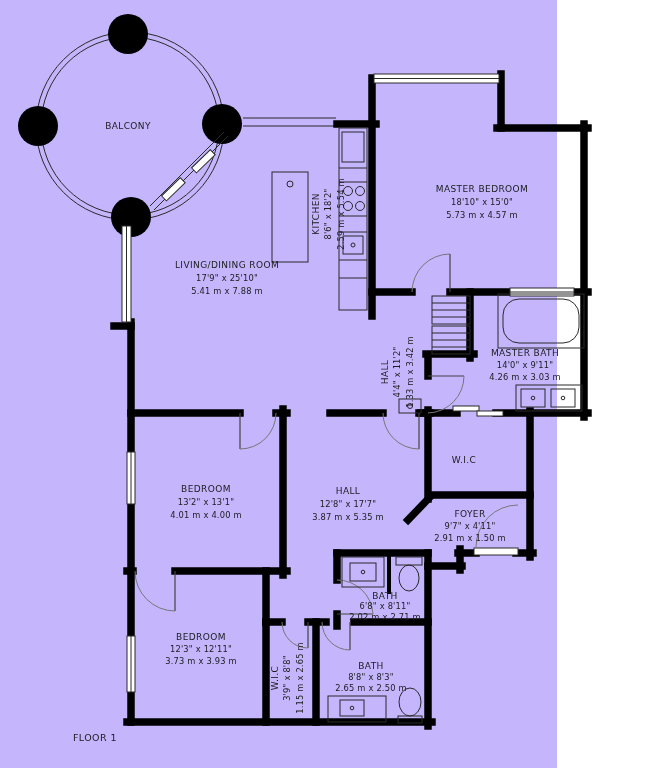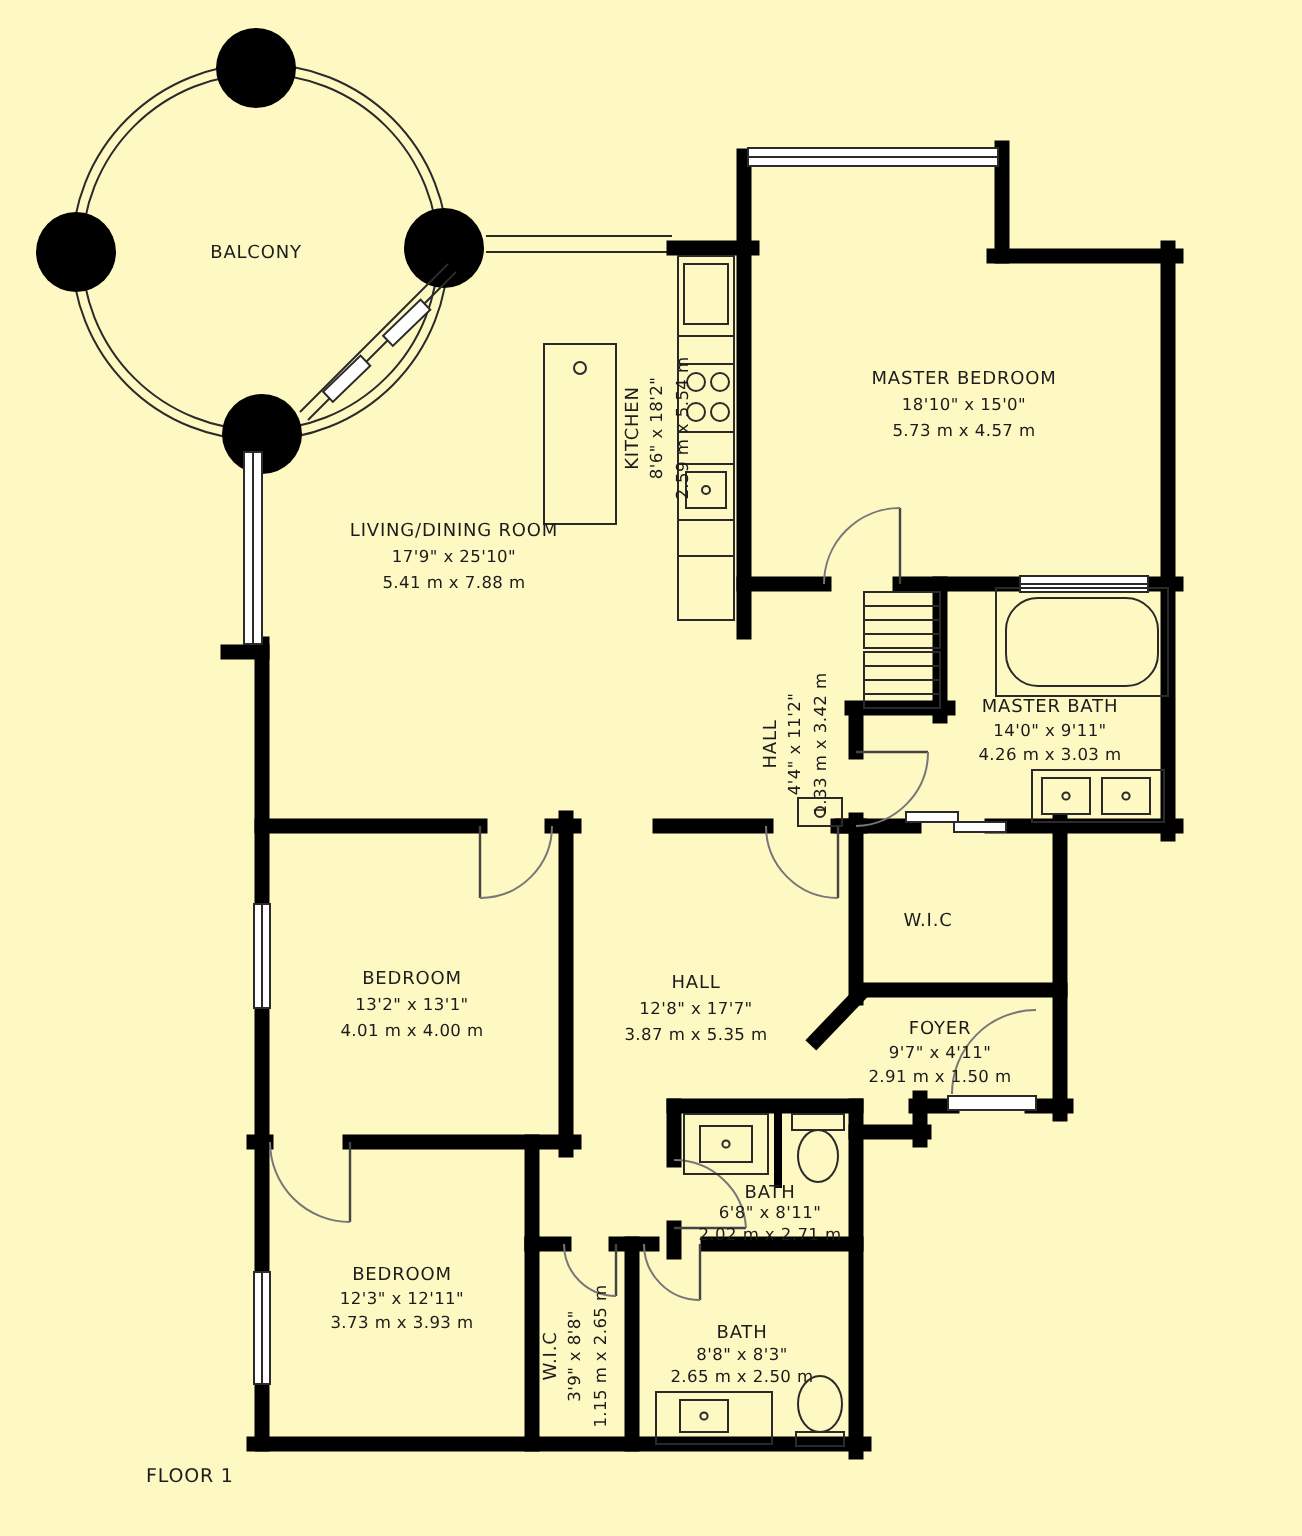--- a/index.html
+++ b/index.html
@@ -1,16 +1,16 @@
 <!DOCTYPE html>
 <html><head>
 <meta charset="utf-8">
 <style>
   html,body{margin:0;padding:0;background:#fff}
-  .plan-wrap{width:651px;height:768px;background:#fef9c3;position:relative}
+  .plan-wrap{width:557px;height:768px;background:#c4b5fd;position:relative}
   svg{display:block}
   svg text{font-family:"DejaVu Sans",sans-serif;fill:#1c1c1c;text-anchor:middle}
   .rn{font-size:9px;letter-spacing:.4px}
   .rd{font-size:8.3px;letter-spacing:.2px}
   .fl{font-size:9.5px;text-anchor:start;letter-spacing:.4px}
   .w{stroke:#000;stroke-width:7.5;fill:none;stroke-linecap:square}
   .w4{stroke:#000;stroke-width:4;fill:none;stroke-linecap:square}
   .t{stroke:#2a2a2a;stroke-width:1;fill:none}
   .tw{stroke:#2a2a2a;stroke-width:1;fill:#fff}
   .arc{stroke:#777;stroke-width:1;fill:none}

